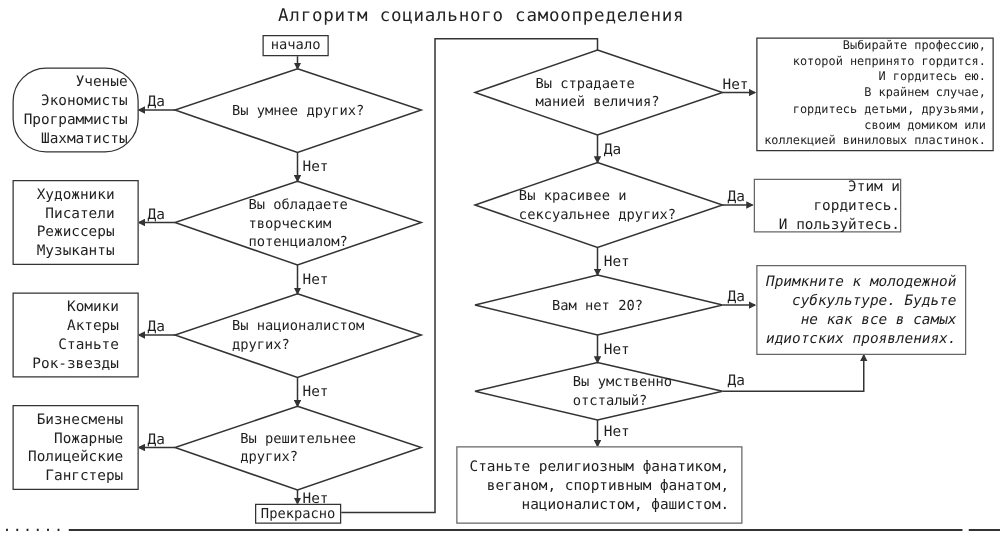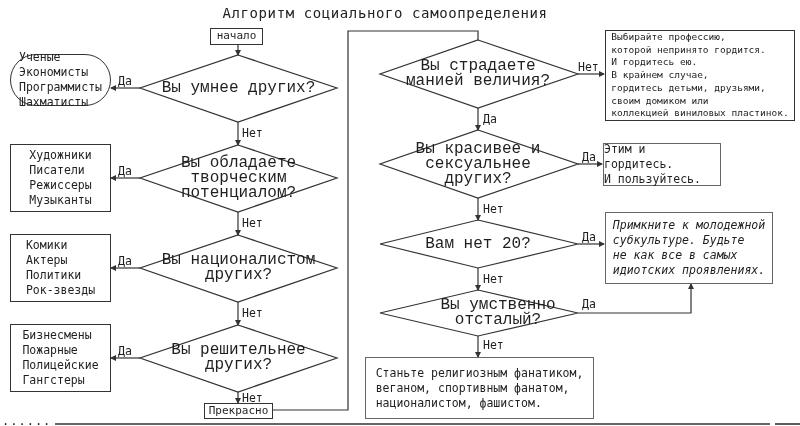--- a/index.html
+++ b/index.html
@@ -2,27 +2,27 @@
 <html><head>
 <meta charset="utf-8">
 <style>
   html, body { margin: 0; padding: 0; background: #ffffff; }
   body { width: 800px; height: 426px; position: relative; overflow: hidden;
          font-family: "DejaVu Sans Mono", "Liberation Mono", monospace; color: #1a1a1a; }
   #diagram { position: absolute; left: 0; top: 0; width: 800px; height: 426px; }
   .title { position: absolute; left: 0; width: 770px; top: 5px; text-align: center;
            font-size: 14px; letter-spacing: 0.6px; color: #222; }
   .box { position: absolute; border: 1.5px solid #333; background: #fff; box-sizing: border-box;
-         display: flex; align-items: center; justify-content: center; text-align: left;
+         display: flex; align-items: center; justify-content: center; text-align: right;
          font-size: 11.5px; line-height: 15px; white-space: pre-line; color: #1f1f1f; }
   .box.small { font-size: 11px; line-height: 14.5px; }
   .box.tiny { font-size: 9.5px; line-height: 12.7px; }
   .box.thin { border-color: #666; }
-  .dtext { position: absolute; text-align: center; font-size: 16px; line-height: 15px;
-           white-space: pre-line; display: flex; align-items: center; justify-content: center; color: #1f1f1f; font-family: Liberation Mono, monospace; }
+  .dtext { position: absolute; text-align: left; font-size: 11px; line-height: 15px;
+           white-space: pre-line; display: flex; align-items: center; justify-content: center; color: #1f1f1f; }
   .lbl { position: absolute; font-size: 11.5px; line-height: 13px; color: #1f1f1f; }
   .dots { position: absolute; left: 2px; top: 416px; font-size: 12px; letter-spacing: 1px; color: #222; line-height: 10px; }
 </style>
 </head>
 <body>
 
 <svg id="diagram" viewBox="0 0 800 426" width="800" height="426">
   <defs>
     <marker id="arr" markerWidth="6" markerHeight="6" refX="5" refY="3" orient="auto" markerUnits="userSpaceOnUse">
       <path d="M0,0 L6,3 L0,6 z" fill="#333"></path>
@@ -66,31 +66,31 @@
 
     <line x1="55" y1="424" x2="770" y2="424" stroke-width="1.6"></line>
     <line x1="775" y1="424" x2="800" y2="424" stroke-width="1.6"></line>
   </g>
 </svg>
 
 <div class="title">Алгоритм социального самоопределения</div>
 
 <div class="box small" style="left:210px; top:28px; width:53px; height:17px; border-width:1.2px;">начало</div>
 
-<div class="box" style="left:10px; top:54px; width:101px; height:52px;border-radius:27px;">Ученые
+<div class="box" style="left:10px; top:54px; width:101px; height:68px;border-radius:27px;">Ученые
 Экономисты
 Программисты
 Шахматисты</div>
 <div class="box" style="left:10px; top:144px; width:101px; height:68px;">Художники
 Писатели
 Режиссеры
 Музыканты</div>
 <div class="box" style="left:10px; top:234px; width:101px; height:68px;">Комики
 Актеры
-Политики
+Станьте
 Рок-звезды</div>
 <div class="box" style="left:10px; top:324px; width:101px; height:68px;">Бизнесмены
 Пожарные
 Полицейские
 Гангстеры</div>
 
 <div class="dtext" style="left:160px; top:70px; width:157px; height:36px;">Вы умнее других?</div>
 <div class="dtext" style="left:160px; top:155px; width:157px; height:46px;">Вы обладаете
 творческим
 потенциалом?</div>

